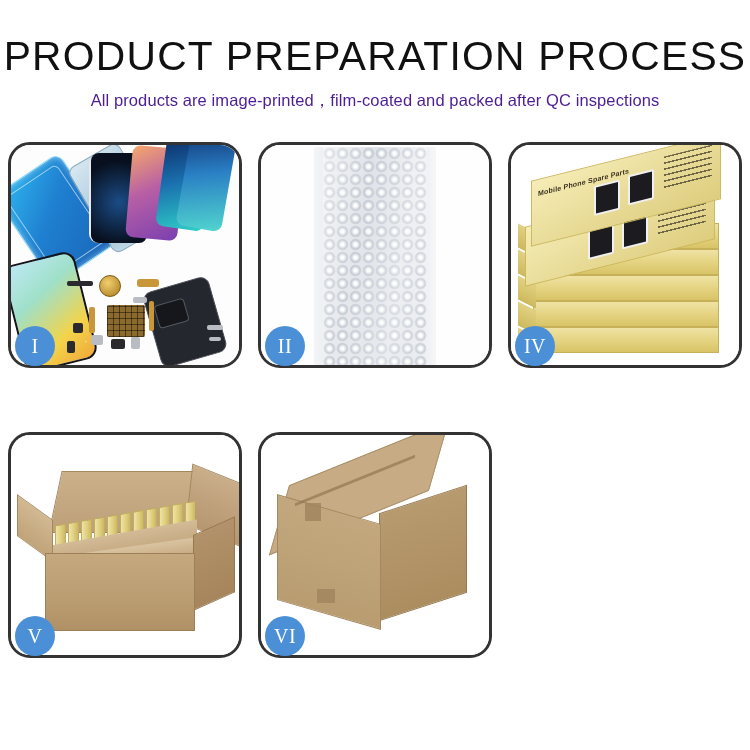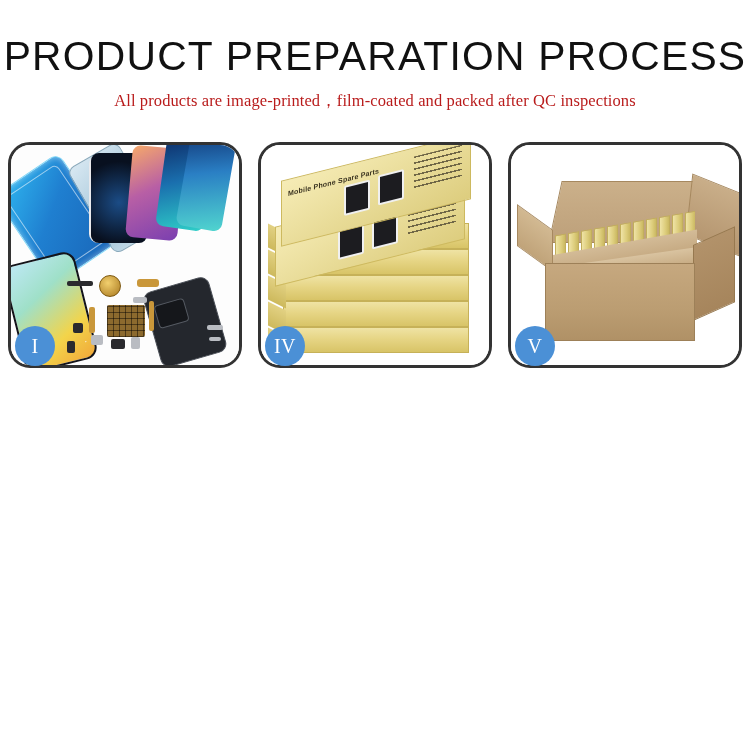--- a/index.html
+++ b/index.html
@@ -17,24 +17,24 @@
     font-family: "Liberation Sans", sans-serif;
     font-size: 40px;
     font-weight: 400;
     letter-spacing: 1.2px;
     color: #111111;
     line-height: 1;
     margin-top: 36px;
     transform: scaleX(1.02);
   }
   .subtitle {
-    font-family: Liberation Serif, serif;
+    font-family: Liberation Sans, sans-serif;
     font-size: 16.5px;
     font-weight: 400;
-    color: #b91c1c;
+    color: #4c1d95;
     margin-top: 14px;
     letter-spacing: 0.1px;
   }
 
   
   .grid {
     position:absolute; left:8px; top:142px;
     width: 734px; height: 542px;
     display: grid;
     grid-template-columns: 234px 234px 234px;
@@ -392,20 +392,28 @@
         <div class="chip silver" style="left:80px;top:190px;width:12px;height:10px;border-radius:2px;"></div>
         <div class="chip dark" style="left:100px;top:194px;width:14px;height:10px;"></div>
         <div class="chip silver" style="left:120px;top:192px;width:9px;height:12px;"></div>
         <div class="chip dark" style="left:56px;top:196px;width:8px;height:12px;border-radius:2px;"></div>
         <div class="chip silver" style="left:196px;top:180px;width:16px;height:5px;"></div>
         <div class="chip silver" style="left:198px;top:192px;width:12px;height:4px;"></div>
       </div>
       <div class="badge">I</div>
     </div>
 
+    <div class="panel">
+      <div class="panel-inner p2">
+        <div class="bw-sheet"></div>
+        <div class="bw-bubbles"></div>
+        <div class="bw-gloss"></div>
+      </div>
+      <div class="badge">II</div>
+    </div>
 
 
     <div class="panel">
       <div class="panel-inner p4">
         <div class="stack">
           <div class="sbox" style="left:18px;top:170px;">
               <span class="side"></span>
             </div>
           <div class="sbox" style="left:18px;top:144px;">
               <span class="side"></span>
@@ -457,15 +465,26 @@
         </div>
         <div class="c5-top-rim"></div>
         <div class="c5-flap-left"></div>
         <div class="c5-flap-front"></div>
         <div class="c5-side"></div>
         <div class="c5-body"></div>
       </div>
       <div class="badge">V</div>
     </div>
 
+    <div class="panel">
+      <div class="panel-inner p6">
+        <div class="c6-top"></div>
+        <div class="c6-side"></div>
+        <div class="c6-front"></div>
+        <div class="c6-seam" style="left:34px;top:44px;width:120px;height:3px;transform:skewY(-22deg);"></div>
+        <div class="c6-tape" style="left:44px;top:68px;width:16px;height:18px;"></div>
+        <div class="c6-tape" style="left:56px;top:154px;width:18px;height:14px;"></div>
+      </div>
+      <div class="badge">VI</div>
+    </div>
 
   </div>
 </div>
 
 </body></html>

